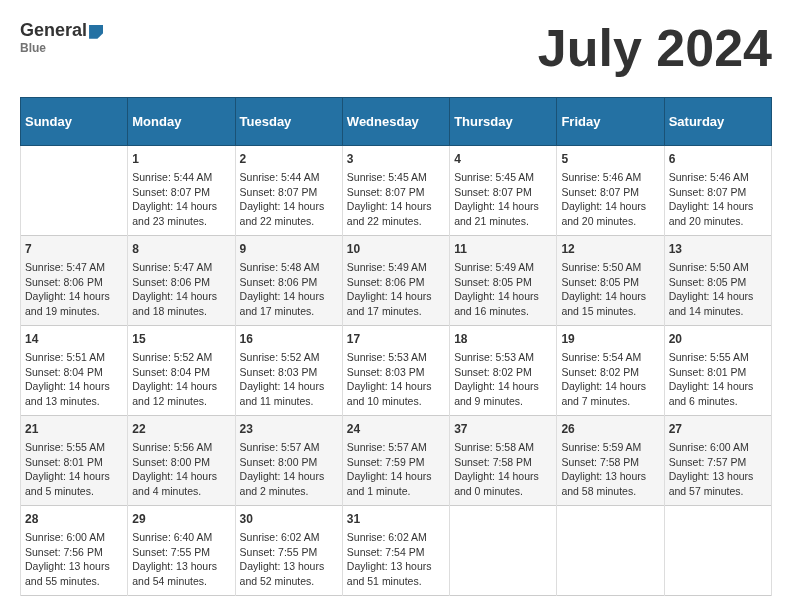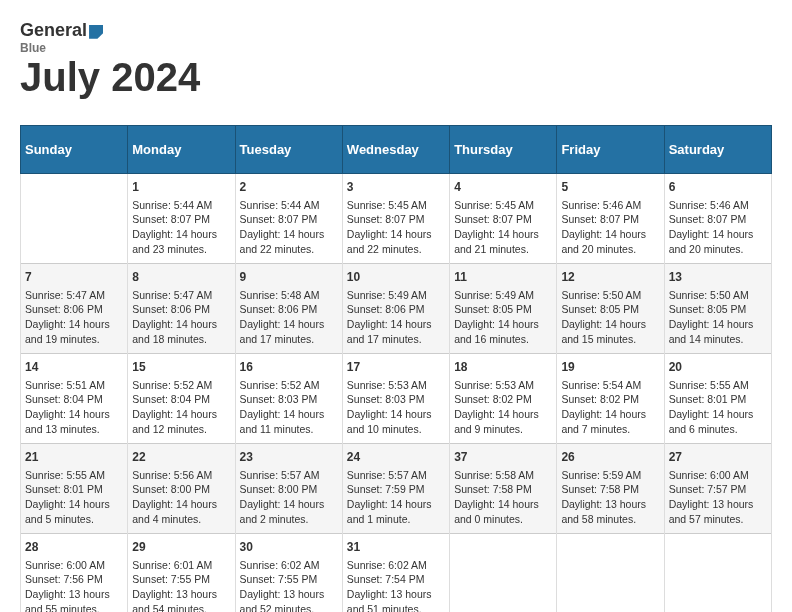--- a/index.html
+++ b/index.html
@@ -7,22 +7,21 @@
       font-family: Arial, sans-serif;
       background: #fff;
       width: 792px;
       min-height: 612px;
       padding: 20px;
     }
     .header {
       display: flex;
       justify-content: space-between;
       align-items: flex-start;
-      margin-bottom: 26px;
-      flex-direction: column;
+      margin-bottom: 20px;
     }
     .logo {
       display: flex;
       flex-direction: column;
       align-items: flex-start;
     }
     .logo-general {
       font-size: 18px;
       font-weight: bold;
       color: #333;
@@ -38,21 +37,21 @@
       height: 14px;
       background: #2471a3;
       clip-path: polygon(0 0, 100% 0, 100% 60%, 60% 100%, 0 100%);
       margin-left: 2px;
       vertical-align: middle;
     }
     .title-block {
       text-align: right;
     }
     .month-title {
-      font-size: 40px;
+      font-size: 52px;
       font-weight: bold;
       color: #333;
       line-height: 1.1;
     }
     .location {
       font-size: 15px;
       color: #333;
       font-weight: bold;
     }
     table {
@@ -239,21 +238,21 @@
         <td><span class="day-number">27</span><span class="cell-content">Sunrise: 6:00 AM
 Sunset: 7:57 PM
 Daylight: 13 hours
 and 57 minutes.</span></td>
       </tr>
       <tr>
         <td><span class="day-number">28</span><span class="cell-content">Sunrise: 6:00 AM
 Sunset: 7:56 PM
 Daylight: 13 hours
 and 55 minutes.</span></td>
-        <td><span class="day-number">29</span><span class="cell-content">Sunrise: 6:01 AM
+        <td><span class="day-number">29</span><span class="cell-content">Sunrise: 6:40 AM
 Sunset: 7:55 PM
 Daylight: 13 hours
 and 54 minutes.</span></td>
         <td><span class="day-number">30</span><span class="cell-content">Sunrise: 6:02 AM
 Sunset: 7:55 PM
 Daylight: 13 hours
 and 52 minutes.</span></td>
         <td><span class="day-number">31</span><span class="cell-content">Sunrise: 6:02 AM
 Sunset: 7:54 PM
 Daylight: 13 hours

